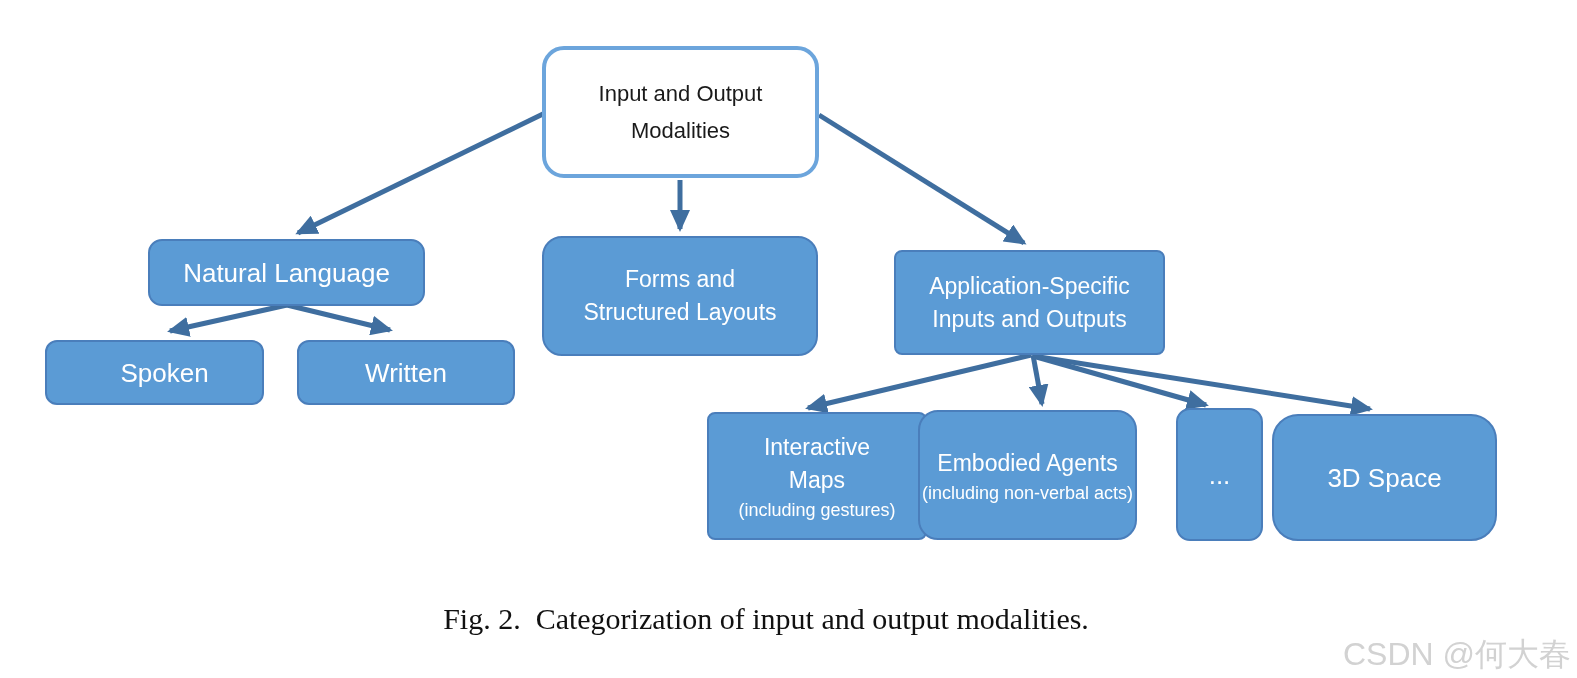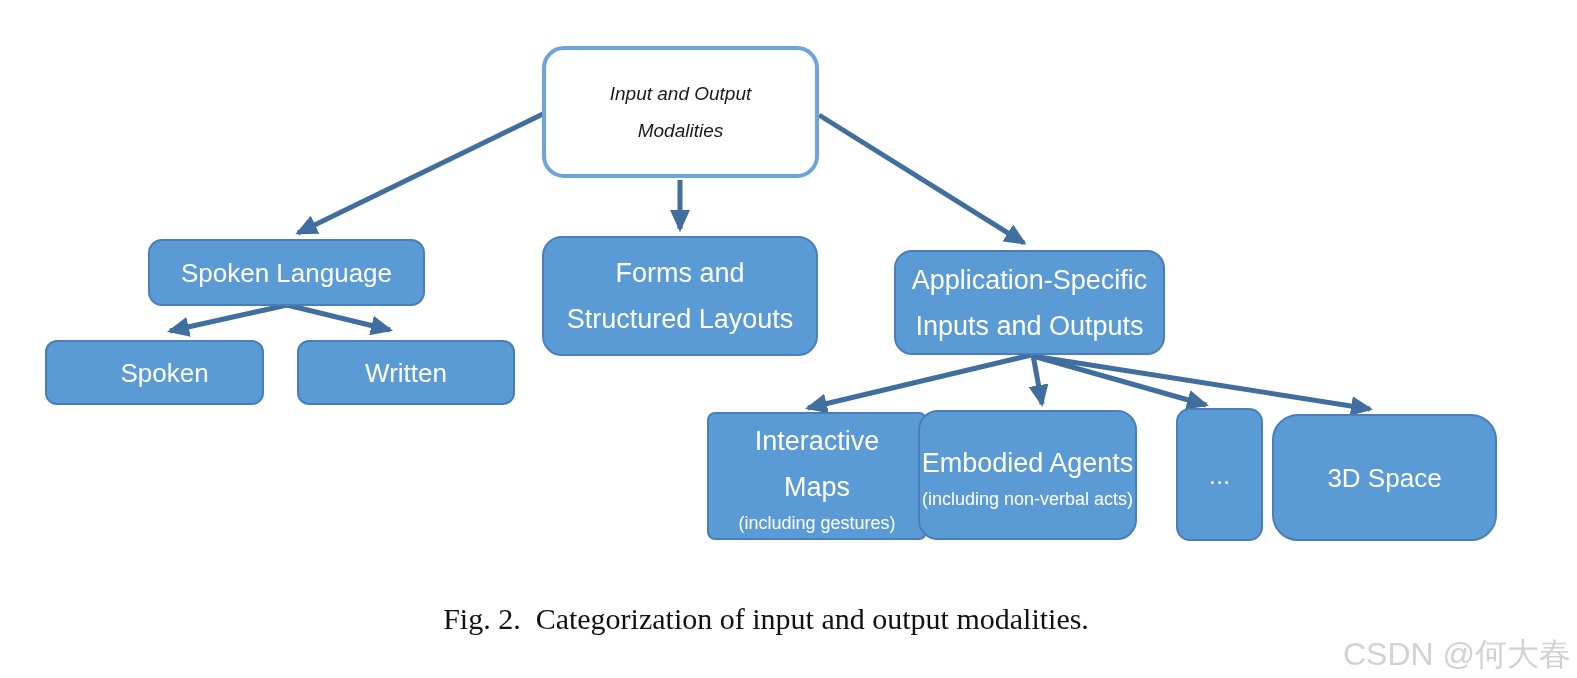--- a/index.html
+++ b/index.html
@@ -43,22 +43,22 @@
     white-space: pre-line;
     font-size: 18px;
     line-height: 22px;
     margin-top: 2px;
   }
   .node.root {
     background: #ffffff;
     border: 4px solid var(--root-border, #5B9BD5);
     color: var(--root-text, #1a1a1a);
   }
-  .node.root .label { font-size: 19px; line-height: 37px; font-style: italic; }
-  .node.small .label { font-size: 27px; line-height: 46px; }
+  .node.root .label { font-size: 22px; line-height: 37px; }
+  .node.small .label { font-size: 23px; line-height: 33px; }
 
   .caption {
     position: absolute;
     left: 0;
     top: 602px;
     width: 1532px;
     text-align: center;
     font-family: "Liberation Serif", serif;
     font-size: 30px;
     color: var(--caption-text, #111111);
@@ -94,37 +94,37 @@
     <line x1="1033" y1="356" x2="1206" y2="405" marker-end="url(#arrowhead)"></line>
     <line x1="1033" y1="356" x2="1370" y2="409" marker-end="url(#arrowhead)"></line>
   </svg>
 
   <div class="node root" style="left:542px; top:46px; width:277px; height:132px; border-radius:22px;">
     <span class="label">Input and Output
 Modalities</span>
   </div>
 
   <div class="node" style="left:148px; top:239px; width:277px; height:67px; border-radius:14px;">
-    <span class="label">Spoken Language</span>
+    <span class="label">Natural Language</span>
   </div>
 
   <div class="node" style="left:45px; top:340px; width:219px; height:65px; border-radius:12px;padding-left:20px;">
     <span class="label">Spoken</span>
   </div>
 
   <div class="node" style="left:297px; top:340px; width:218px; height:65px; border-radius:12px;">
     <span class="label">Written</span>
   </div>
 
   <div class="node small" style="left:542px; top:236px; width:276px; height:120px; border-radius:20px;">
     <span class="label">Forms and
 Structured Layouts</span>
   </div>
 
-  <div class="node small" style="left:894px; top:250px; width:271px; height:105px; border-radius:18px;">
+  <div class="node small" style="left:894px; top:250px; width:271px; height:105px; border-radius:8px;">
     <span class="label">Application-Specific
 Inputs and Outputs</span>
   </div>
 
   <div class="node small" style="left:691px; top:412px; width:220px; height:128px; border-radius:8px;margin-left:16px;">
     <span class="label">Interactive
 Maps</span>
     <span class="sublabel">(including gestures)</span>
   </div>
 

